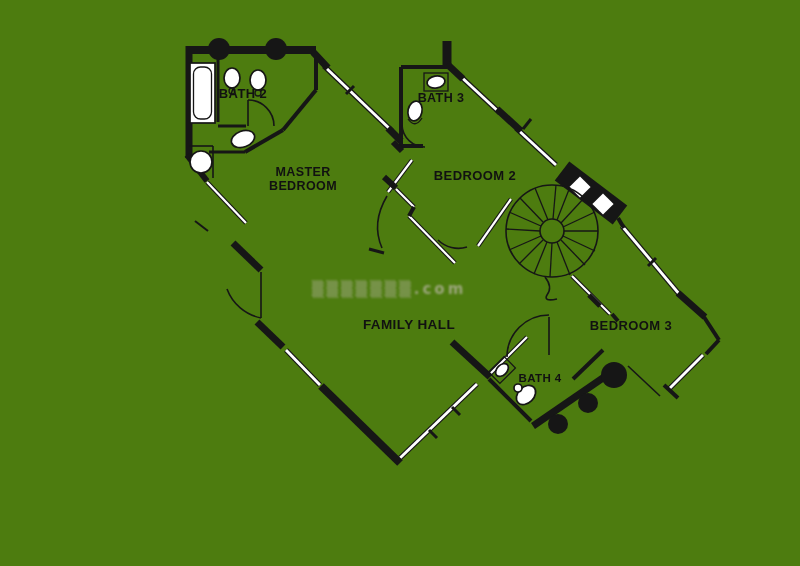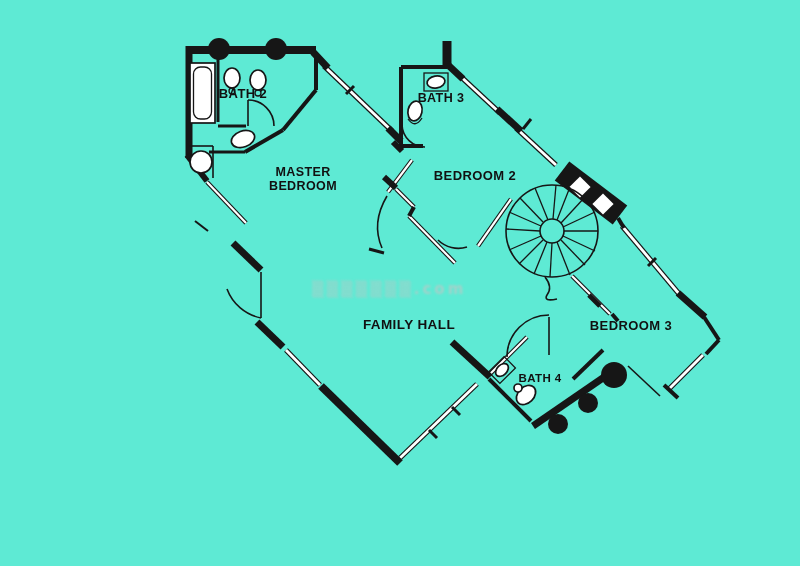--- a/index.html
+++ b/index.html
@@ -1,16 +1,16 @@
 <!DOCTYPE html>
 <html><head>
 <meta charset="utf-8">
 <style>
   html,body{margin:0;padding:0;background:#ffffff;}
-  #stage{position:relative;width:800px;height:566px;background:#5eead4;overflow:hidden;}
+  #stage{position:relative;width:800px;height:566px;background:#4d7c0f;overflow:hidden;}
   svg{display:block;}
   .wall{stroke:#161616;fill:none;stroke-linecap:butt;}
   .w9{stroke-width:9}.w8{stroke-width:8}.w7{stroke-width:7}.w6{stroke-width:6}
   .w5{stroke-width:5}.w4{stroke-width:4}.w3{stroke-width:3}.w2{stroke-width:2}
   .win-b{stroke:#161616;stroke-width:5.2;fill:none}
   .win-w{stroke:#ffffff;stroke-width:2.8;fill:none}
   .win-b.md{stroke-width:4.4}.win-w.md{stroke-width:2.2}
   .thin{stroke:#161616;stroke-width:1.6;fill:none}
   .thin13{stroke:#161616;stroke-width:1.3;fill:none}
   .fix{stroke:#161616;stroke-width:1.7;fill:#ffffff}

